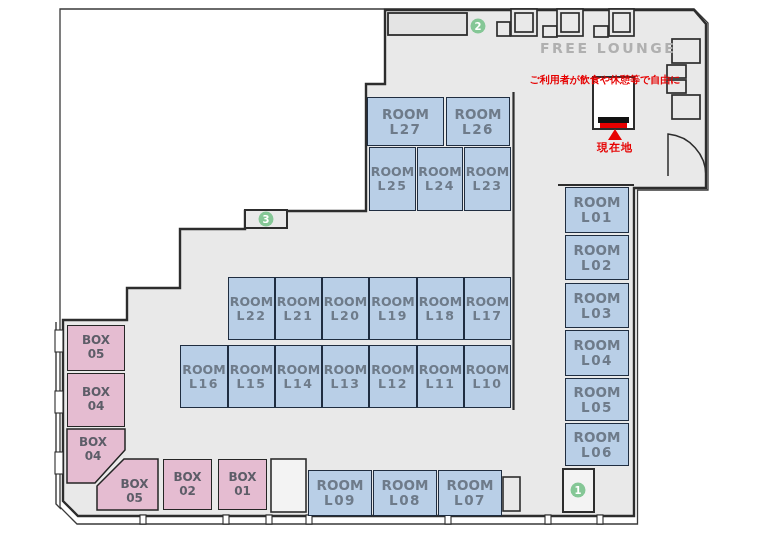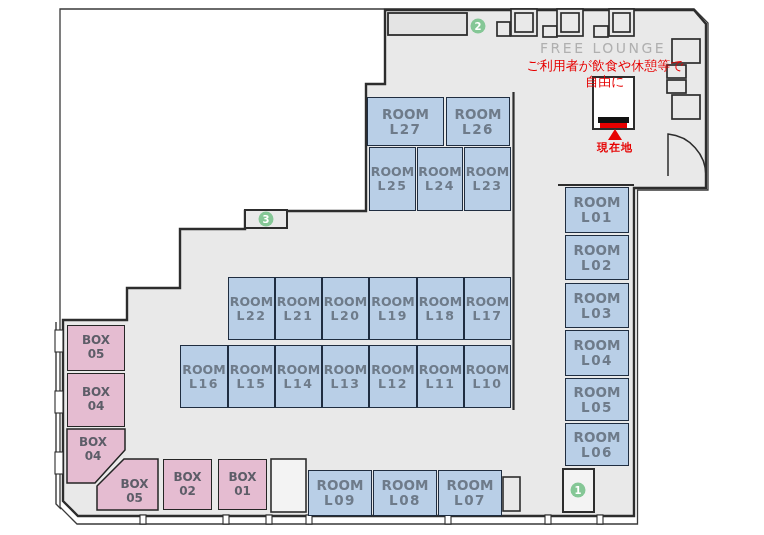--- a/index.html
+++ b/index.html
@@ -12,24 +12,24 @@
   .room .lbl{line-height:1.1;white-space:nowrap;}
   .room .num{letter-spacing:1.5px;}
   .box{position:absolute;box-sizing:border-box;background:#e5bcd1;border:1.5px solid #252525;
        display:flex;align-items:center;justify-content:center;text-align:center;
        color:#5d5d68;font-weight:bold;cursor:pointer;}
   .box .lbl{line-height:1.15;white-space:nowrap;font-size:12px;}
   .box.noshape{background:transparent;border:none;}
   .badge{position:absolute;width:15px;height:15px;border-radius:50%;background:#85c796;
          color:#fff;font-size:10px;font-weight:bold;display:flex;align-items:center;
          justify-content:center;transform:translate(-50%,-50%);}
-  .fl-title{position:absolute;left:540px;top:40px;width:132px;text-align:left;
-            color:#b0b0b0;font-size:14px;font-weight:normal;letter-spacing:2.5px;white-space:nowrap;}
-  .fl-note{position:absolute;left:524px;top:58px;width:162px;text-align:center;
-           color:#e60000;font-size:13px;font-weight:normal;line-height:1.2;}
+  .fl-title{position:absolute;left:540px;top:40px;width:132px;text-align:right;
+            color:#b0b0b0;font-size:14px;font-weight:bold;letter-spacing:2.5px;white-space:nowrap;}
+  .fl-note{position:absolute;left:524px;top:74px;width:162px;text-align:center;
+           color:#e60000;font-size:10px;font-weight:bold;line-height:1.2;}
   .loc-tri{position:absolute;left:608px;top:129px;width:0;height:0;
            border-left:7px solid transparent;border-right:7px solid transparent;
            border-bottom:11px solid #e60000;}
   .loc-label{position:absolute;left:581px;top:140px;width:68px;text-align:center;
              color:#e60000;font-size:11px;font-weight:bold;letter-spacing:1px;}
 </style>
 </head>
 <body>
 
 <div class="stage">

